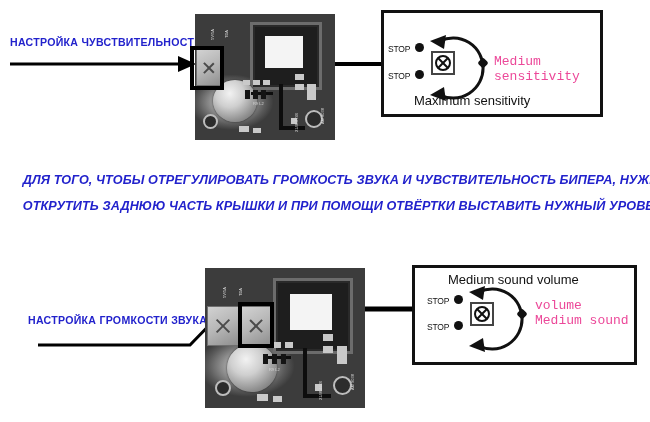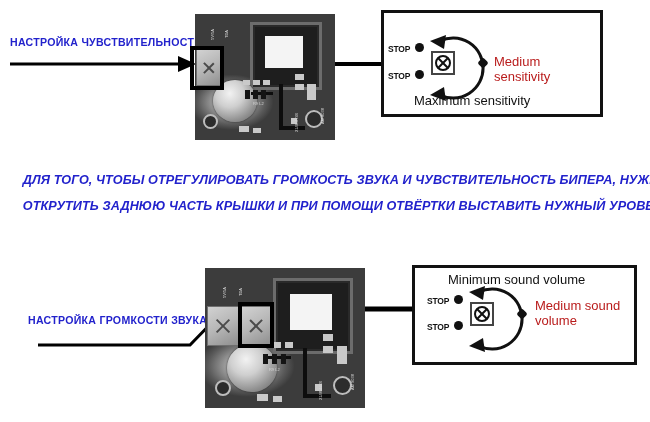--- a/index.html
+++ b/index.html
@@ -166,30 +166,30 @@
 
   .dg-title-top, .dg-title-bottom {
     position: absolute;
     color: #111;
     font-size: 13px;
     font-family: "Liberation Sans", sans-serif;
     white-space: nowrap;
   }
   .dg-side {
     position: absolute;
-    color: #b91c1c;
+    color: #ec4899;
     font-size: 13px;
-    font-family: Liberation Sans, sans-serif;
+    font-family: Liberation Mono, monospace;
     line-height: 1.15;
   }
   .dg-stop {
     position: absolute;
     color: #111;
     font-size: 8.5px;
-    font-weight: bold;
+    font-weight: normal;
     font-family: "Liberation Sans", sans-serif;
     letter-spacing: -0.2px;
   }
   .dg-dot {
     position: absolute;
     width: 9px;
     height: 9px;
     border-radius: 50%;
     background: #111111;
   }
@@ -367,40 +367,40 @@
     </div>
 
     <div class="pot" style="left:36px; top:38px; width:28px; height:38px;">
       <div class="x-slot"></div>
     </div>
   </div>
   <div class="pot-highlight" style="left:238px; top:302px; width:36px; height:46px;"></div>
 
   <div class="diagram-box" id="box-volume">
 
-    <div class="dg-title-top" style="left:33px; top:4px;">Minimum sound volume</div>
+    <div class="dg-title-top" style="left:33px; top:4px;">Medium sound volume</div>
 
     <div class="dg-stop" style="left:12px; top:28px;">STOP</div>
     <div class="dg-dot" style="left:39px; top:27px;"></div>
 
     <div class="dg-stop" style="left:12px; top:54px;">STOP</div>
     <div class="dg-dot" style="left:39px; top:53px;"></div>
 
     <div class="dg-screw" style="left:55px; top:34px;">
       <div class="circ"></div>
     </div>
 
     <svg class="dg-arc" style="left:44px; top:16px;" width="70" height="70">
       <path d="M 20 8 A 30 30 0 1 1 20 62" fill="none" stroke="#111" stroke-width="3"></path>
       <polygon points="26,2 10,8 24,16" fill="#111"></polygon>
       <polygon points="26,68 10,62 24,54" fill="#111"></polygon>
     </svg>
 
     <div class="dg-dot diamond" style="left:103px; top:42px;"></div>
 
     <div class="dg-side" style="left:120px; top:31px;">
+      <div>volume</div>
       <div>Medium sound</div>
-      <div>volume</div>
     </div>
 
   </div>
 
 </div>
 
 </body></html>

